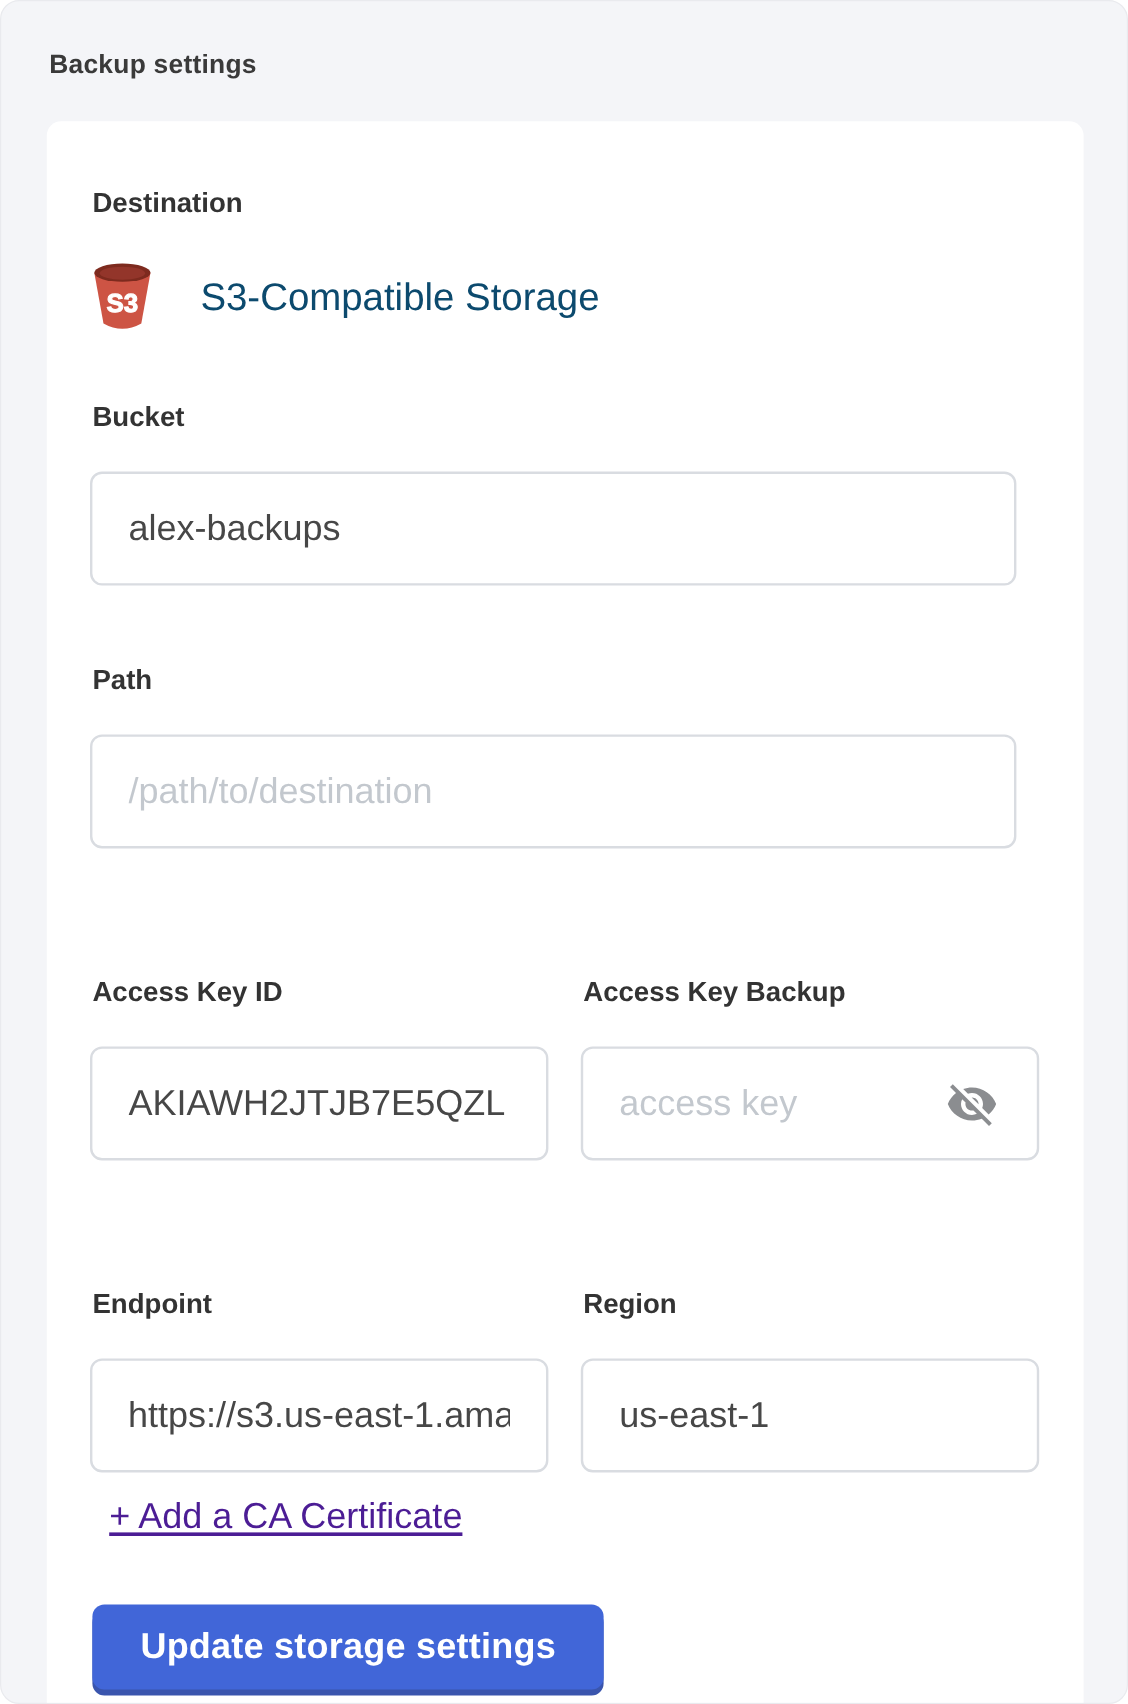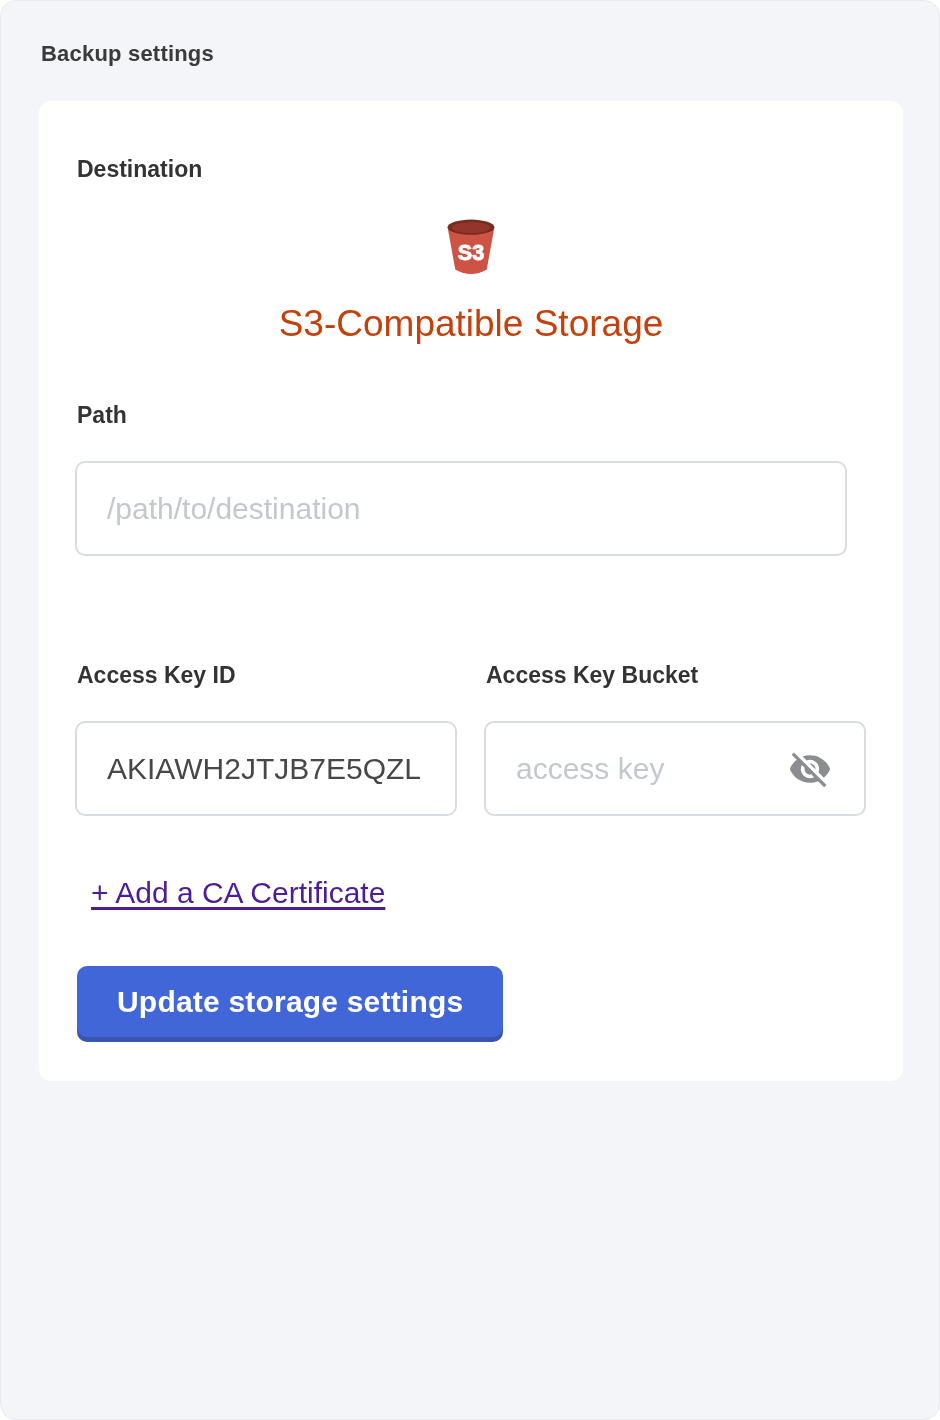--- a/index.html
+++ b/index.html
@@ -29,28 +29,27 @@
   .section-label {
     font-size: 23px;
     font-weight: bold;
     color: #333333;
     line-height: 36px;
     margin-left: 2px;
   }
   .destination-row {
     display: flex;
     align-items: center;
-    gap: 26px;
+    gap: 38px;
     margin-top: 30px;
     margin-bottom: 52px;
-    flex-direction: column;
   }
   .destination-value {
-    font-size: 37px;
-    color: #c2410c;
+    font-size: 32px;
+    color: #0c4a6e;
   }
   .field-block { margin-bottom: 60px; }
   .field-block .section-label { margin-bottom: 28px; }
   .text-input {
     display: block;
     width: 772px;
     height: 95px;
     border: 2px solid #d9dce1;
     border-radius: 10px;
     background: #ffffff;
@@ -120,44 +119,58 @@
         <svg viewBox="0 0 60 66" width="54" height="60" aria-hidden="true">
           <path d="M4 11 L56 11 L47.5 58 Q30 68 12.5 58 Z" fill="#cd5444"></path>
           <ellipse cx="30" cy="11" rx="26" ry="8.5" fill="#7d2a1e"></ellipse>
           <ellipse cx="30" cy="11.5" rx="21" ry="6" fill="#93352a"></ellipse>
           <text x="30" y="47" font-size="24" font-weight="bold" fill="#ffffff" text-anchor="middle" font-family="Liberation Sans, sans-serif" stroke="#ffffff" stroke-width="1" paint-order="stroke">S3</text>
         </svg>
       </span>
       <span class="destination-value">S3-Compatible Storage</span>
     </div>
 
+    <div class="field-block">
+      <div class="section-label">Bucket</div>
+      <input class="text-input" type="text" value="alex-backups" style="">
+    </div>
 
     <div class="field-block">
       <div class="section-label">Path</div>
       <input class="text-input" type="text" placeholder="/path/to/destination" style="">
     </div>
 
     <div class="two-col">
       <div class="col">
         <div class="section-label">Access Key ID</div>
         <input class="text-input" type="text" value="AKIAWH2JTJB7E5QZL" style="">
       </div>
       <div class="col">
-        <div class="section-label">Access Key Bucket</div>
+        <div class="section-label">Access Key Backup</div>
         <div class="input-wrap">
           <input class="text-input" type="text" placeholder="access key" style="">
           <button class="eye-btn" type="button">
             <svg viewBox="0 0 24 24" width="44" height="44" fill="#8b8d90" aria-hidden="true">
               <path d="M12 7c2.76 0 5 2.24 5 5 0 .65-.13 1.26-.36 1.83l2.92 2.92c1.51-1.26 2.7-2.89 3.43-4.75-1.73-4.39-6-7.5-11-7.5-1.4 0-2.74.25-3.98.7l2.16 2.16C10.74 7.13 11.35 7 12 7zM2 4.27l2.28 2.28.46.46C3.08 8.3 1.78 10.02 1 12c1.73 4.39 6 7.5 11 7.5 1.55 0 3.03-.3 4.38-.84l.42.42L19.73 22 21 20.73 3.27 3 2 4.27zM7.53 9.8l1.55 1.55c-.05.21-.08.43-.08.65 0 1.66 1.34 3 3 3 .22 0 .44-.03.65-.08l1.55 1.55c-.67.33-1.41.53-2.2.53-2.76 0-5-2.24-5-5 0-.79.2-1.53.53-2.2zm4.31-.78l3.15 3.15.02-.16c0-1.66-1.34-3-3-3l-.17.01z"></path>
             </svg>
           </button>
         </div>
       </div>
     </div>
 
+    <div class="two-col last-row">
+      <div class="col">
+        <div class="section-label">Endpoint</div>
+        <input class="text-input" type="text" value="https://s3.us-east-1.ama" style="">
+      </div>
+      <div class="col">
+        <div class="section-label">Region</div>
+        <input class="text-input" type="text" value="us-east-1" style="">
+      </div>
+    </div>
 
     <a class="ca-link" href="#">+ Add a CA Certificate</a>
 
     <div>
       <button class="submit-btn" type="button">Update storage settings</button>
     </div>
 
   </div>
 </div>
 

